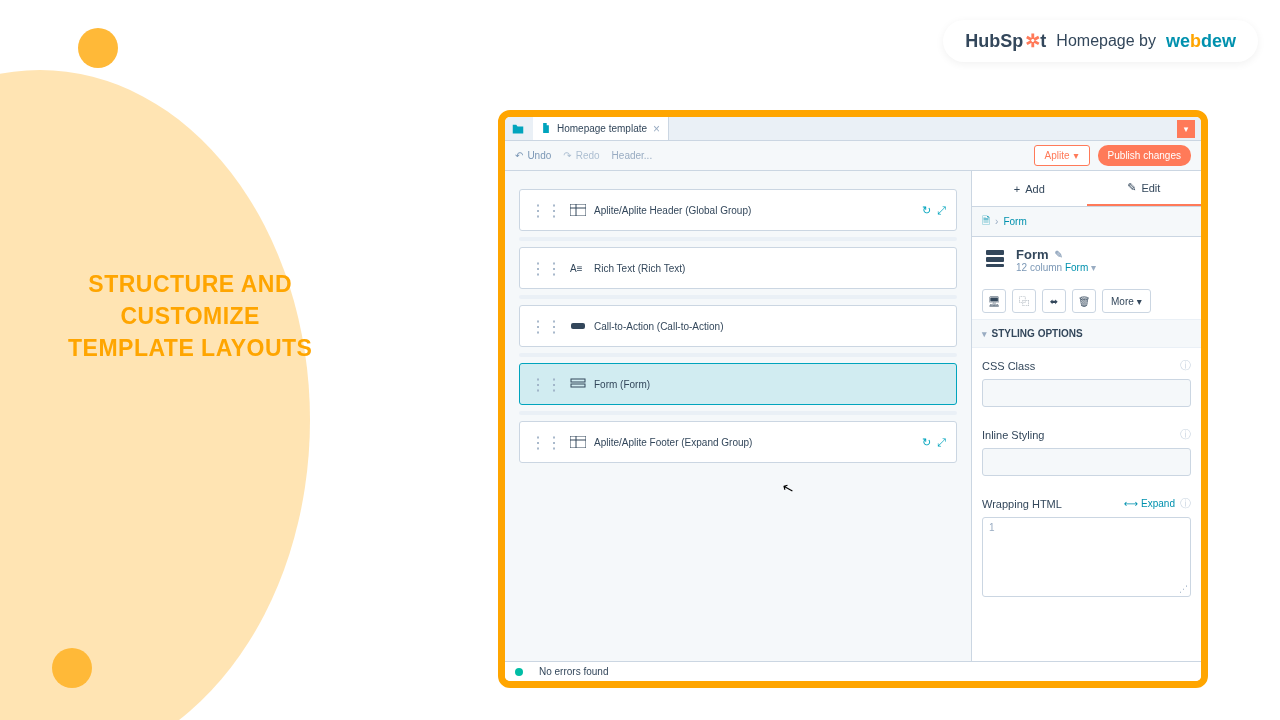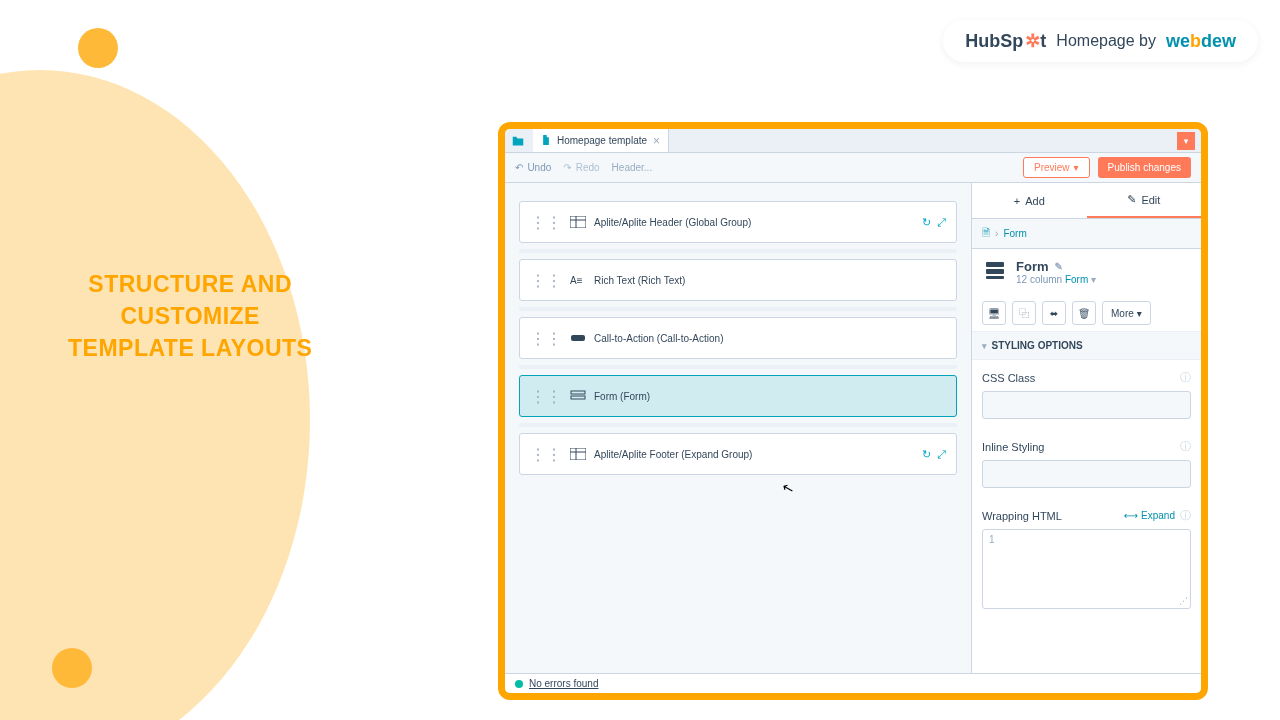--- a/index.html
+++ b/index.html
@@ -14,39 +14,39 @@
 .main-title { position: absolute; left: 68px; top: 268px; font-size: 23px; font-weight: 800; color: #ffa500; line-height: 1.4; letter-spacing: 0.5px; text-align: center; }
 
 
 .branding { position: absolute; top: 20px; right: 22px; background: #fff; border-radius: 30px; padding: 10px 22px; display: flex; align-items: center; gap: 10px; box-shadow: 0 2px 8px rgba(0,0,0,0.06); }
 .hubspot-logo { font-weight: 700; font-size: 18px; color: #33475b; display: flex; align-items: center; }
 .hubspot-icon { color: #ff7a59; font-size: 18px; margin-left: 2px; }
 .tutorials-text { font-size: 16px; color: #33475b; }
 .webdew-logo { font-size: 18px; font-weight: 700; color: #0091ae; }
 
 
-.app-window { position: absolute; top: 122px; left: 498px; width: 710px; height: 578px; border: 7px solid #ffa500; border-radius: 12px; background: #f5f8fa; overflow: hidden; display: flex; flex-direction: column; }
+.app-window { position: absolute; top: 110px; left: 498px; width: 710px; height: 578px; border: 7px solid #ffa500; border-radius: 12px; background: #f5f8fa; overflow: hidden; display: flex; flex-direction: column; }
 
 
 .tab-bar { height: 24px; background: #eaf0f6; display: flex; align-items: center; padding: 0 6px; border-bottom: 1px solid #cbd6e2; }
 .folder-icon { width: 14px; height: 14px; margin-right: 8px; }
 .folder-icon svg { width: 14px; height: 14px; fill: #00a4bd; }
 .tab { display: flex; align-items: center; background: #fff; height: 100%; padding: 0 8px; border-right: 1px solid #cbd6e2; font-size: 10px; color: #33475b; gap: 6px; }
 .doc-icon svg { width: 10px; height: 10px; fill: #00a4bd; }
 .tab-close { color: #99acc2; font-size: 12px; cursor: pointer; }
 .dropdown-arrow { margin-left: auto; width: 18px; height: 18px; background: #ff7a59; display: flex; align-items: center; justify-content: center; color: #fff; font-size: 9px; }
 
 
 .toolbar { height: 30px; background: #f5f8fa; display: flex; align-items: center; padding: 0 10px; border-bottom: 1px solid #cbd6e2; gap: 12px; }
 .tool-btn { font-size: 10px; color: #7c98b6; display: flex; align-items: center; gap: 4px; }
 .tool-btn.disabled { opacity: 0.6; }
 .saving-text { font-size: 10px; color: #99acc2; }
 .toolbar-right { margin-left: auto; display: flex; gap: 8px; }
 .preview-btn { font-size: 10px; color: #ff7a59; border: 1px solid #ff7a59; background: #fff; padding: 4px 10px; border-radius: 3px; display: flex; align-items: center; gap: 4px; }
-.publish-btn { font-size: 10px; color: #fff; background: #ff7a59; border: none; padding: 4px 10px; border-radius: 3px; }
+.publish-btn { font-size: 10px; color: #fff; background: #ff7a59; border: none; padding: 4px 10px; border-radius: 10px; }
 
 
 .content-area { display: flex; flex: 1; min-height: 0; }
 
 
 .canvas { flex: 1; padding: 18px 14px; overflow: hidden; }
 .module-row { background: #fff; border: 1px solid #cbd6e2; border-radius: 3px; padding: 10px; display: flex; align-items: center; gap: 8px; margin-bottom: 0; min-height: 42px; }
 .module-divider { height: 4px; background: #eaf0f6; border-radius: 2px; margin: 6px 0; }
 .module-row.selected { background: #d1ecf1; border-color: #00a4bd; }
 .drag-handle { color: #99acc2; display: flex; flex-direction: column; gap: 1px; }
@@ -80,21 +80,21 @@
 .form-field { padding: 10px; }
 .field-label { font-size: 11px; color: #33475b; display: flex; justify-content: space-between; align-items: center; margin-bottom: 6px; }
 .info-icon { color: #cbd6e2; font-size: 11px; }
 .field-input { width: 100%; height: 28px; border: 1px solid #cbd6e2; border-radius: 3px; background: #f5f8fa; }
 .field-textarea { width: 100%; height: 80px; border: 1px solid #cbd6e2; border-radius: 3px; background: #fff; font-size: 10px; position: relative; }
 .line-number { position: absolute; top: 4px; left: 6px; color: #99acc2; font-size: 10px; }
 .expand-link { font-size: 10px; color: #0091ae; display: flex; align-items: center; gap: 3px; }
 .resize-handle { position: absolute; bottom: 2px; right: 2px; color: #99acc2; font-size: 9px; }
 
 
-.status-bar { height: 20px; background: #fff; border-top: 1px solid #cbd6e2; display: flex; align-items: center; padding: 0 10px; font-size: 10px; color: #33475b; gap: 6px; text-decoration: underline; }
+.status-bar { height: 20px; background: #fff; border-top: 1px solid #cbd6e2; display: flex; align-items: center; padding: 0 10px; font-size: 10px; color: #33475b; gap: 16px; }
 .status-dot { width: 8px; height: 8px; border-radius: 50%; background: #00bda5; }
 
 .cursor-pointer { position: absolute; top: 480px; left: 782px; font-size: 14px; transform: rotate(-15deg); }
 </style>
 </head>
 <body>
 
 <div class="bg-blob"></div>
 <div class="bg-circle-top"></div>
 <div class="bg-circle-bottom"></div>
@@ -133,21 +133,21 @@
       <span class="tab-close">×</span>
     </div>
     <span class="dropdown-arrow">▾</span>
   </div>
 
   <div class="toolbar">
     <span class="tool-btn">↶ <span>Undo</span></span>
     <span class="tool-btn disabled">↷ <span>Redo</span></span>
     <span class="saving-text">Header...</span>
     <div class="toolbar-right">
-      <button class="preview-btn"><span>Preview</span> ▾</button>
+      <button class="preview-btn"><span>Aplite</span> ▾</button>
       <button class="publish-btn">Publish changes</button>
     </div>
   </div>
 
   <div class="content-area">
 
     <div class="canvas">
       <div class="module-row">
         <span class="drag-handle">⋮⋮</span>
         <span class="module-icon">

